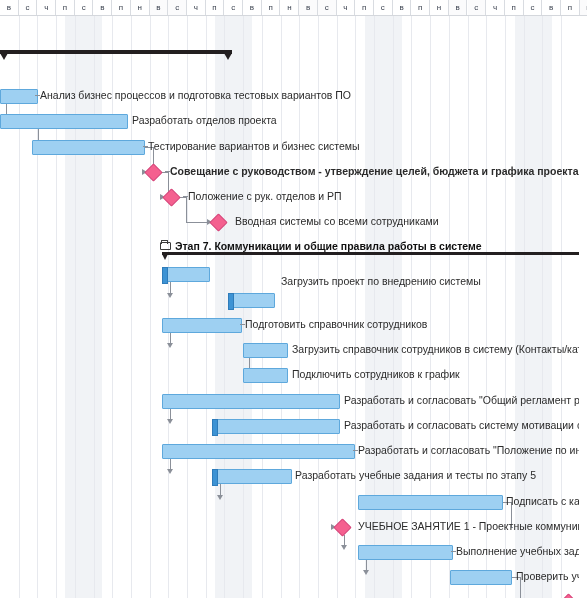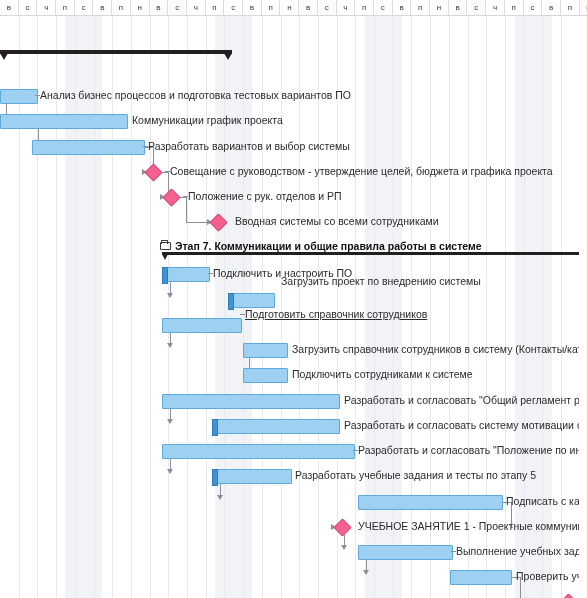--- a/index.html
+++ b/index.html
@@ -205,42 +205,41 @@
       <div class="vline" style="left: 486px;"></div>
       <div class="vline" style="left: 505px;"></div>
       <div class="vline" style="left: 524px;"></div>
       <div class="vline" style="left: 542px;"></div>
       <div class="vline" style="left: 561px;"></div>
       <div class="vline" style="left: 580px;"></div>
       <div class="projbar" style="left: 0px; width: 232px; top: 34px;"></div>
       <div class="bar" title="Анализ бизнес процессов и подготовка тестовых вариантов ПО" style="left: 0px; width: 38px; top: 73px;"></div>
       <div class="lbl dash" style="left: 40px; top: 73px;">Анализ бизнес процессов и подготовка тестовых вариантов ПО</div>
       <div class="bar" title="Разработать график проекта" style="left: 0px; width: 128px; top: 98px;"></div>
-      <div class="lbl" style="left: 132px; top: 98px;">Коммуникации график проекта</div>
+      <div class="lbl" style="left: 132px; top: 98px;">Разработать отделов проекта</div>
       <div class="bar" title="Тестирование вариантов и выбор системы" style="left: 32px; width: 113px; top: 124px;"></div>
-      <div class="lbl dash" style="left: 148px; top: 124px;">Разработать вариантов и выбор системы</div>
+      <div class="lbl dash" style="left: 148px; top: 124px;">Тестирование вариантов и бизнес системы</div>
       <div class="ms" title="Совещание с руководством - утверждение целей, бюджета и графика проекта" style="left: 147px; top: 150px;"></div>
-      <div class="lbl dash" style="left: 170px; top: 149px;">Совещание с руководством - утверждение целей, бюджета и графика проекта</div>
+      <div class="lbl dash" style="left: 170px; top: 149px; font-weight: bold;">Совещание с руководством - утверждение целей, бюджета и графика проекта</div>
       <div class="ms" title="Совещание с рук. отделов и РП" style="left: 165px; top: 175px;"></div>
       <div class="lbl dash" style="left: 188px; top: 174px;">Положение с рук. отделов и РП</div>
       <div class="ms" title="Вводная встреча со всеми сотрудниками" style="left: 212px; top: 200px;"></div>
       <div class="lbl" style="left: 235px; top: 199px;">Вводная системы со всеми сотрудниками</div>
       <div class="groupbar" style="left: 162px; width: 425px; top: 236px;"></div>
       <div class="folder" style="left: 160px; top: 226px;"></div>
       <div class="lbl bold" style="left: 175px; top: 224px;">Этап 7.  Коммуникации и общие правила работы в системе</div>
       <div class="bar prog" title="Подключить и настроить ПО" style="left: 162px; width: 48px; top: 251px;"></div>
-      <div class="lbl dash" style="left: 213px; top: 251px;">Подключить и настроить ПО</div>
       <div class="bar prog" title="Загрузить проект по внедрению системы" style="left: 228px; width: 47px; top: 277px;"></div>
       <div class="lbl" style="left: 281px; top: 259px;">Загрузить проект по внедрению системы</div>
       <div class="bar" title="Подготовить справочник сотрудников" style="left: 162px; width: 80px; top: 302px;"></div>
-      <div class="lbl dash" style="left: 245px; top: 292px; text-decoration: underline;">Подготовить справочник сотрудников</div>
+      <div class="lbl dash" style="left: 245px; top: 302px;">Подготовить справочник сотрудников</div>
       <div class="bar" title="Загрузить справочник сотрудников в систему (Контакты/каталог)" style="left: 243px; width: 45px; top: 327px;"></div>
       <div class="lbl" style="left: 292px; top: 327px;">Загрузить справочник сотрудников в систему (Контакты/каталог)</div>
       <div class="bar" title="Подключить сотрудников к системе" style="left: 243px; width: 45px; top: 352px;"></div>
-      <div class="lbl" style="left: 292px; top: 352px;">Подключить сотрудниками к системе</div>
+      <div class="lbl" style="left: 292px; top: 352px;">Подключить сотрудников к график</div>
       <div class="bar" title="Разработать и согласовать &quot;Общий регламент работы в системе&quot;" style="left: 162px; width: 178px; top: 378px;"></div>
       <div class="lbl" style="left: 344px; top: 378px;">Разработать и согласовать "Общий регламент работы в системе"</div>
       <div class="bar prog" title="Разработать и согласовать систему мотивации сотрудников" style="left: 212px; width: 128px; top: 403px;"></div>
       <div class="lbl" style="left: 344px; top: 403px;">Разработать и согласовать систему мотивации сотрудников</div>
       <div class="bar" title="Разработать и согласовать &quot;Положение по информационной безопасности&quot;" style="left: 162px; width: 193px; top: 428px;"></div>
       <div class="lbl dash" style="left: 358px; top: 428px;">Разработать и согласовать "Положение по информационной безопасности"</div>
       <div class="bar prog" title="Разработать учебные задания и тесты по этапу 1" style="left: 212px; width: 80px; top: 453px;"></div>
       <div class="lbl" style="left: 295px; top: 453px;">Разработать учебные задания и тесты по этапу 5</div>
       <div class="bar" title="Подписать с каждым сотрудником" style="left: 358px; width: 145px; top: 479px;"></div>
       <div class="lbl" style="left: 506px; top: 479px;">Подписать с каждым сотрудником</div>

